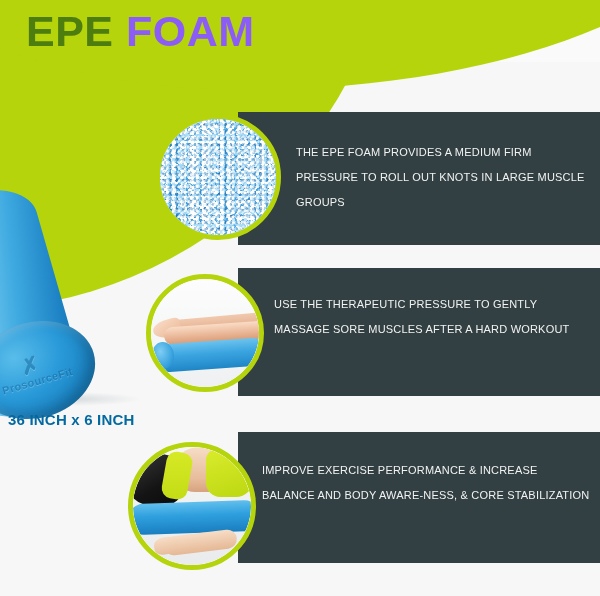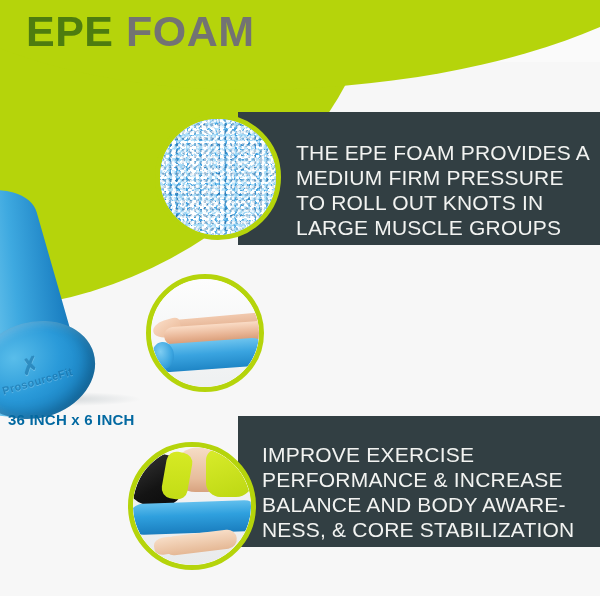--- a/index.html
+++ b/index.html
@@ -25,21 +25,21 @@
     background:#b5d40b;
     border-radius:0 0 62% 0 / 0 0 78% 0;
     z-index:1;
   }
   .title{
     position:absolute;left:26px;top:10px;z-index:5;
     font-size:43px;font-weight:bold;letter-spacing:0.5px;
     line-height:1;white-space:nowrap;
   }
   .title .t-light{color:#4d7c0f;}
-  .title .t-dark{color:#737373;}
+  .title .t-dark{color:#8b5cf6;}
 
   
   .white-body{
     position:absolute;left:0;top:62px;width:600px;height:534px;
     background:#f7f7f7;z-index:0;
   }
 
   
   .roller{
     position:absolute;left:-34px;top:244px;width:160px;height:172px;z-index:6;
@@ -83,25 +83,25 @@
     position:absolute;left:8px;top:411px;z-index:7;
     font-size:15px;font-weight:bold;color:#0369a1;letter-spacing:.2px;white-space:nowrap;
   }
 
   
   .panel{
     position:absolute;background:#323f43;z-index:3;
   }
   #panel-1{left:238px;top:112px;width:362px;height:133px;}
   #panel-2{left:238px;top:268px;width:362px;height:128px;}
-  #panel-3{left:238px;top:416px;width:362px;height:131px;}
+  #panel-3{left:238px;top:432px;width:362px;height:131px;}
 
   .panel-text{
     position:absolute;color:#f2f3f1;
-    font-size:21px;line-height:25px;letter-spacing:.2px;
+    font-size:11px;line-height:25px;letter-spacing:.2px;
     font-weight:normal;white-space:pre-line;
   }
   #panel-1 .panel-text{left:58px;top:28px;width:300px;}
   #panel-2 .panel-text{left:36px;top:24px;width:320px;}
   #panel-3 .panel-text{left:24px;top:26px;width:330px;}
 
   
   .circ{
     position:absolute;border-radius:50%;
     border:5px solid #b5d40b;
@@ -245,20 +245,23 @@
 
   <div class="panel" id="panel-1">
     <div class="panel-text">THE EPE FOAM PROVIDES A MEDIUM FIRM PRESSURE TO ROLL OUT KNOTS IN LARGE MUSCLE GROUPS</div>
   </div>
   <div class="circ" id="circ-1">
     <div class="circ-inner">
       <div class="foam-tex"></div>
     </div>
   </div>
 
+  <div class="panel" id="panel-2">
+    <div class="panel-text">USE THE THERAPEUTIC PRESSURE TO GENTLY MASSAGE SORE MUSCLES AFTER A HARD WORKOUT</div>
+  </div>
   <div class="circ" id="circ-2">
     <div class="circ-inner">
       <div class="sc-bg-white"></div>
       <div class="leg-far"></div>
       <div class="foot"></div>
       <div class="leg-near"></div>
       <div class="roller-sm"></div>
       <div class="roller-sm-cap"></div>
     </div>
   </div>

